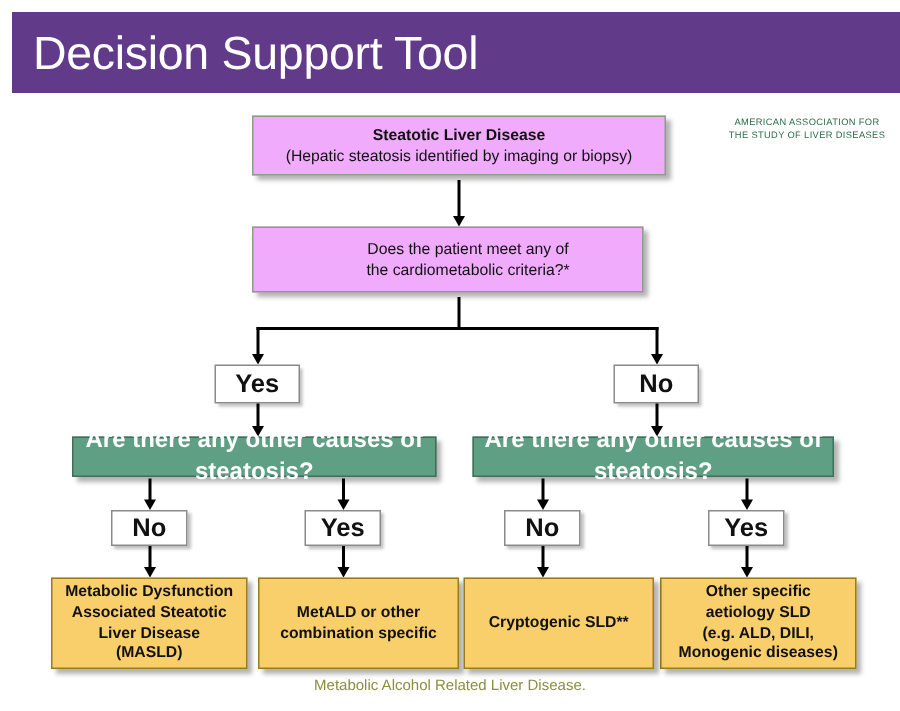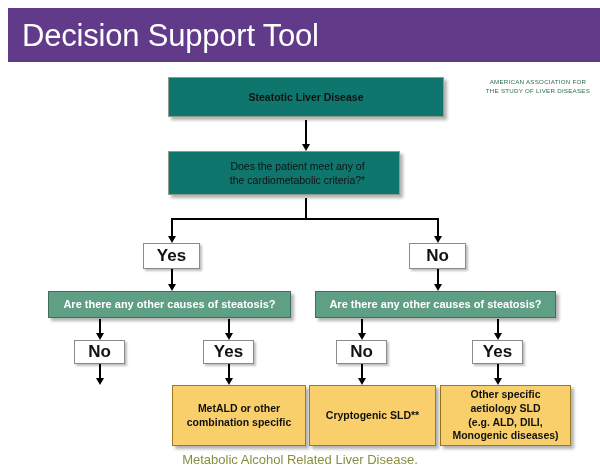--- a/index.html
+++ b/index.html
@@ -50,32 +50,32 @@
     box-sizing: border-box;
     display: flex;
     align-items: center;
     justify-content: center;
     text-align: center;
     box-shadow: 3px 3px 3px rgba(0,0,0,0.30);
   }
 
   
   .node-pale {
-    background: #0f766e;
+    background: #f0abfc;
     border: 1px solid #8E9B88;
     color: #111111;
     font-size: 10.5px;
     line-height: 1.35;
   }
   
   .node-green {
     background: #5FA085;
     border: 1px solid #3F6E5B;
     color: #ffffff;
-    font-size: 11px;
+    font-size: 16px;
     font-weight: bold;
     line-height: 1.3;
   }
   
   .node-yellow {
     background: #F8CF6B;
     border: 1px solid #9A7B1F;
     color: #111111;
     font-size: 10.5px;
     font-weight: bold;
@@ -147,21 +147,21 @@
   }
   #aasld-sub-wrap { margin-top: 2px; padding-left: 22px; }
 
   
   #footer-note {
     position: absolute;
     left: 0;
     top: 452px;
     width: 600px;
     text-align: center;
-    font-size: 13px;
+    font-size: 10px;
     color: #8A8F3E;
     font-family: "Liberation Sans", sans-serif;
   }
 </style>
 </head>
 <body>
 
 <div id="title-banner">
   <div id="title-text">Decision Support Tool</div>
 </div>
@@ -170,26 +170,27 @@
 
   <div id="aasld-logo">
     <div id="aasld-sub-wrap">
       <div class="aasld-sub">AMERICAN ASSOCIATION FOR</div>
       <div class="aasld-sub">THE STUDY OF LIVER DISEASES</div>
     </div>
   </div>
 
   <div class="node node-pale" style="left:168px; top:15px; width:276px; height:40px; flex-direction:column;">
     <div style="font-weight:bold;">Steatotic Liver Disease</div>
+    <div>(Hepatic steatosis identified by imaging or biopsy)</div>
   </div>
 
   <div class="vline" style="left:305px; top:58px; height:26px;"></div>
   <div class="arrow" style="left:301.5px; top:82px;"></div>
 
-  <div class="node node-pale" style="left:168px; top:89px; width:232px; height:44px; flex-direction:column;padding-left:27px;">
+  <div class="node node-pale" style="left:168px; top:89px; width:261px; height:44px; flex-direction:column;padding-left:27px;">
     <div>Does the patient meet any of</div>
     <div>
       <span>the </span><b>cardiometabolic criteria?*</b>
     </div>
   </div>
 
   <div class="vline" style="left:305px; top:136px; height:22px;"></div>
   <div class="hline" style="left:171px; top:156px; width:268px;"></div>
   <div class="vline" style="left:171px; top:156px; height:20px;"></div>
   <div class="vline" style="left:437px; top:156px; height:20px;"></div>
@@ -224,20 +225,26 @@
 
   <div class="vline" style="left:99px; top:302px; height:16px;"></div>
   <div class="arrow" style="left:95.5px; top:316px;"></div>
   <div class="vline" style="left:228px; top:302px; height:16px;"></div>
   <div class="arrow" style="left:224.5px; top:316px;"></div>
   <div class="vline" style="left:361px; top:302px; height:16px;"></div>
   <div class="arrow" style="left:357.5px; top:316px;"></div>
   <div class="vline" style="left:497px; top:302px; height:16px;"></div>
   <div class="arrow" style="left:493.5px; top:316px;"></div>
 
+  <div class="node node-yellow" style="left:34px; top:323px; width:131px; height:61px; flex-direction:column;">
+    <div>Metabolic Dysfunction</div>
+    <div>Associated Steatotic</div>
+    <div>Liver Disease</div>
+    <div>(MASLD)</div>
+  </div>
 
   <div class="node node-yellow" style="left:172px; top:323px; width:134px; height:61px; flex-direction:column;">
     <div>MetALD or other</div>
     <div>combination specific</div>
   </div>
 
   <div class="node node-yellow" style="left:440px; top:323px; width:131px; height:61px; flex-direction:column;">
     <div>Other specific</div>
     <div>aetiology SLD</div>
     <div>(e.g. ALD, DILI,</div>

